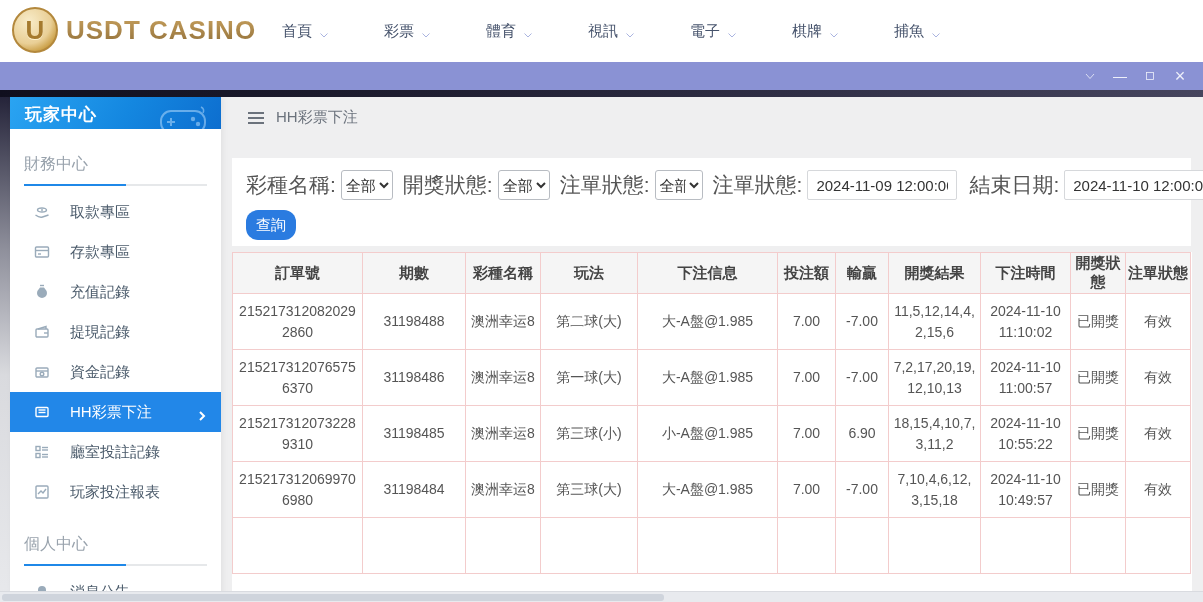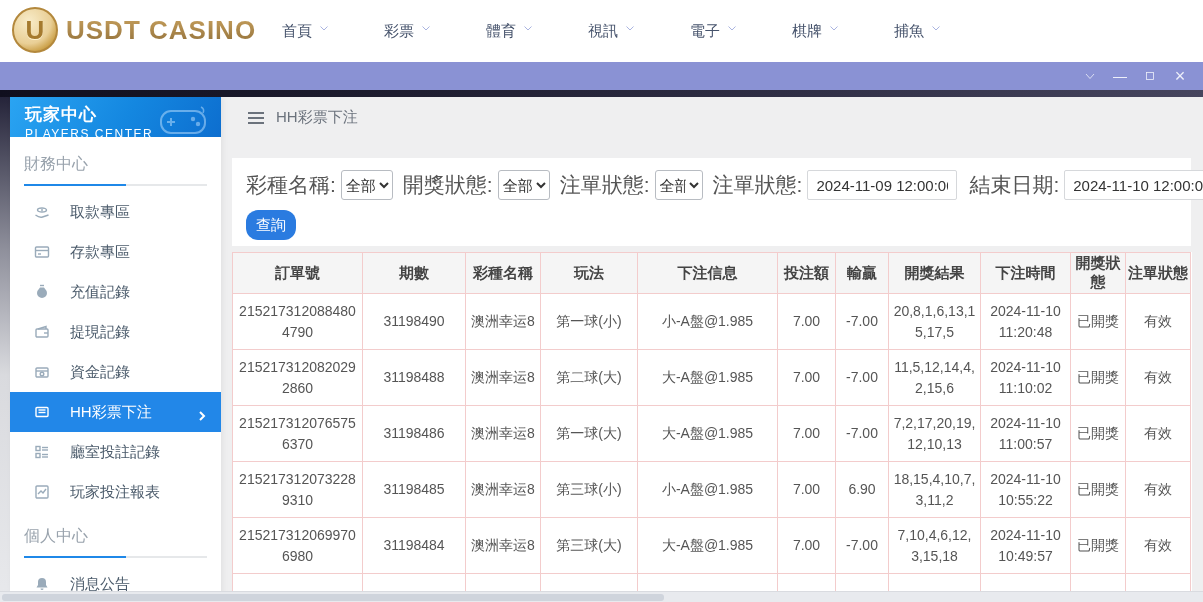--- a/index.html
+++ b/index.html
@@ -11,48 +11,48 @@
   .logo-wrap { position:absolute; left:12px; top:7px; display:flex; align-items:center; }
   .logo-circle { width:46px; height:46px; border-radius:50%;
     background:radial-gradient(circle at 35% 30%, #f8ecc9, #e9cf96 55%, #c79a3e 80%, #8a6420);
     border:2px solid #b3883c; display:flex; align-items:center; justify-content:center; }
   .logo-letter { font-size:26px; font-weight:bold; color:#a57a2e; text-shadow:0 1px 0 #fff3d0; }
   .brand-text { margin-left:8px; font-size:26px; font-weight:bold; letter-spacing:1px;
     background:linear-gradient(#c9a25e, #8f6e39); -webkit-background-clip:text; background-clip:text;
     color:transparent; }
 
   .nav { position:absolute; left:282px; top:0; height:62px; display:flex; align-items:center; }
-  .nav-item { display:flex; align-items:flex-start; gap:6px; font-size:15px; color:#45526b;
+  .nav-item { display:flex; align-items:flex-end; gap:6px; font-size:15px; color:#45526b;
     cursor:pointer; margin-right:54px; white-space:nowrap; }
   .chev { width:12px; height:12px; stroke:#aab4e0; stroke-width:2; fill:none; }
 
   
   .titlebar { position:absolute; top:62px; left:0; width:1203px; height:28px; background:#8a92d4; z-index:5; }
   .win-controls { position:absolute; right:8px; top:0; height:28px; display:flex; align-items:center; }
   .win-btn { width:30px; height:28px; display:flex; align-items:center; justify-content:center;
     color:#eef0fa; font-size:14px; cursor:pointer; }
   .win-btn svg { width:12px; height:12px; stroke:#eef0fa; stroke-width:1.6; fill:none; }
 
   
   .dark-strip { position:absolute; top:90px; left:0; width:1203px; height:7px;
     background:linear-gradient(90deg,#100f1e,#1f1e31 35%,#2f2e45 65%,#46455e); z-index:4; }
   .left-strip { position:absolute; top:97px; left:0; width:10px; height:505px;
     background:linear-gradient(180deg,#25243a,#8e8f9b 30%,#d9dade 55%,#e8e9ec); }
 
   
   .sidebar { position:absolute; left:10px; top:97px; width:211px; height:505px; background:#ffffff;
     box-shadow:2px 0 6px rgba(0,0,0,0.06); overflow:hidden; }
-  .sidebar-header { height:40px; background:linear-gradient(120deg,#2aa4f2,#1487e0 55%,#0d6ecf);
+  .sidebar-header { height:32px; background:linear-gradient(120deg,#2aa4f2,#1487e0 55%,#0d6ecf);
     color:#fff; padding:6px 0 0 15px; position:relative; overflow:hidden; }
   .sidebar-title { font-size:17px; font-weight:bold; letter-spacing:1px; }
   .sidebar-subtitle { font-size:12px; letter-spacing:1.5px; margin-top:1px; }
   .gamepad-icon { position:absolute; right:12px; top:6px; opacity:.5; }
 
   .stitle { padding:17px 14px 0 14px; }
-  .stitle-text { font-size:16px; color:#98a2ac; padding-bottom:9px; }
+  .stitle-text { font-size:16px; color:#98a2ac; padding-bottom:9px;margin-top:8px; }
   .stitle-line { height:2px; background:#e6e8ea; position:relative; }
   .stitle-accent { position:absolute; left:0; top:0; height:2px; width:56%; background:#1f88e8; }
 
   .menu { margin-top:6px; }
   .menu-item { height:40px; display:flex; align-items:center; padding-left:24px; cursor:pointer;
     color:#4a5a6a; font-size:15px; position:relative; }
   .menu-item .mi-icon { width:16px; height:16px; margin-right:20px; color:#9aabba; flex:0 0 16px; }
   .menu-item .mi-icon svg { width:16px; height:16px; stroke:currentColor; fill:none; stroke-width:1.4; }
   .menu-item.active { background:#2287e8; color:#ffffff; }
   .menu-item.active .mi-icon { color:#ffffff; }
@@ -357,33 +357,20 @@
         <th>下注信息</th>
         <th>投注額</th>
         <th>輸贏</th>
         <th>開獎結果</th>
         <th>下注時間</th>
         <th>開獎狀態</th>
         <th>注單狀態</th>
       </tr>
     </thead>
     <tbody id="table-body">
-        <tr>
-          <td>2152173120884804790</td>
-          <td>31198490</td>
-          <td>澳洲幸运8</td>
-          <td>第一球(小)</td>
-          <td>小-A盤@1.985</td>
-          <td>7.00</td>
-          <td>-7.00</td>
-          <td>20,8,1,6,13,15,17,5</td>
-          <td>2024-11-10 11:20:48</td>
-          <td>已開獎</td>
-          <td>有效</td>
-        </tr>
         <tr>
           <td>2152173120820292860</td>
           <td>31198488</td>
           <td>澳洲幸运8</td>
           <td>第二球(大)</td>
           <td>大-A盤@1.985</td>
           <td>7.00</td>
           <td>-7.00</td>
           <td>11,5,12,14,4,2,15,6</td>
           <td>2024-11-10 11:10:02</td>

